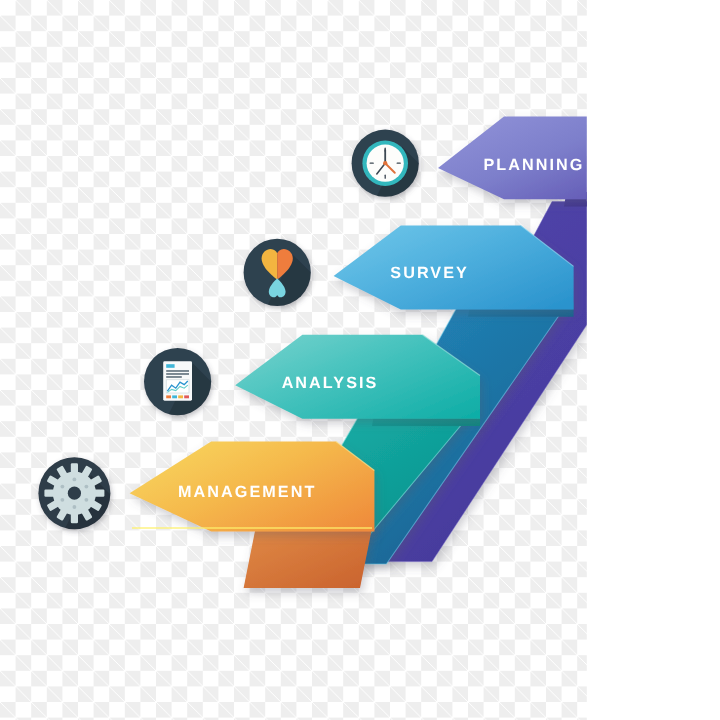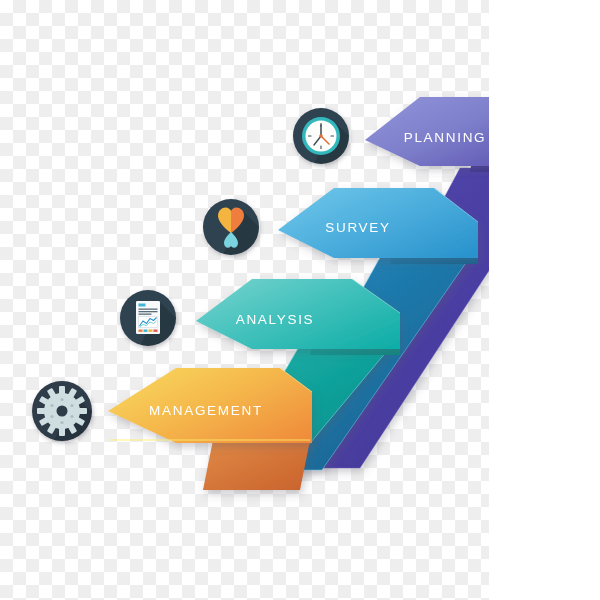--- a/index.html
+++ b/index.html
@@ -15,20 +15,21 @@
     width: 489px;
     height: 600px;
     overflow: hidden;
     
     background-color: #ffffff;
     background-image:
       linear-gradient(45deg, #eeeeee 25%, transparent 25%, transparent 75%, #eeeeee 75%, #eeeeee),
       linear-gradient(45deg, #eeeeee 25%, transparent 25%, transparent 75%, #eeeeee 75%, #eeeeee);
     background-size: 26px 26px;
     background-position: 0 0, 13px 13px;
+    font-weight: bold;
   }
   #infographic {
     position: absolute;
     left: 0;
     top: 0;
     width: 600px;
     height: 600px;
   }
   .step-label {
     font-family: "Liberation Sans", sans-serif;

